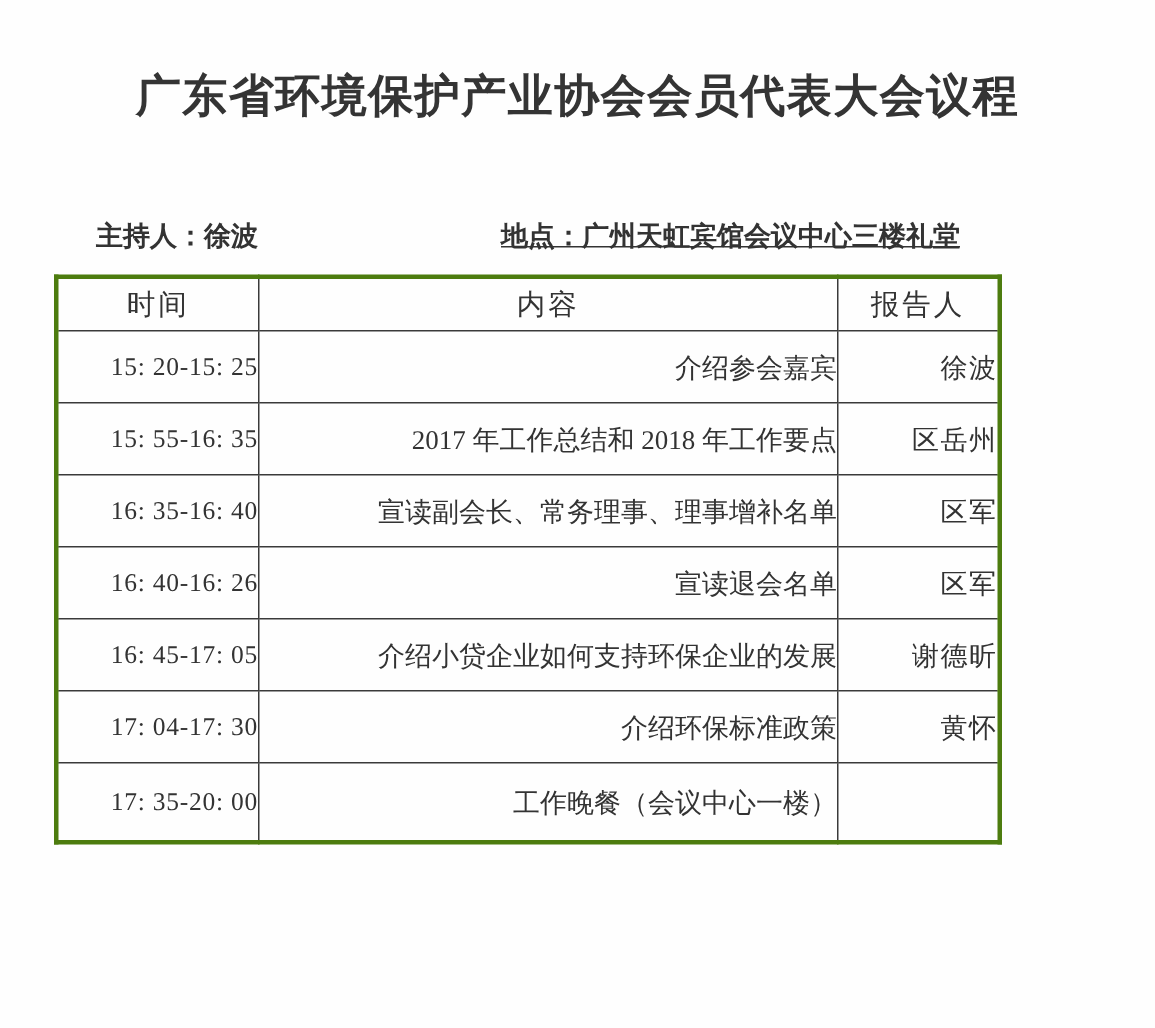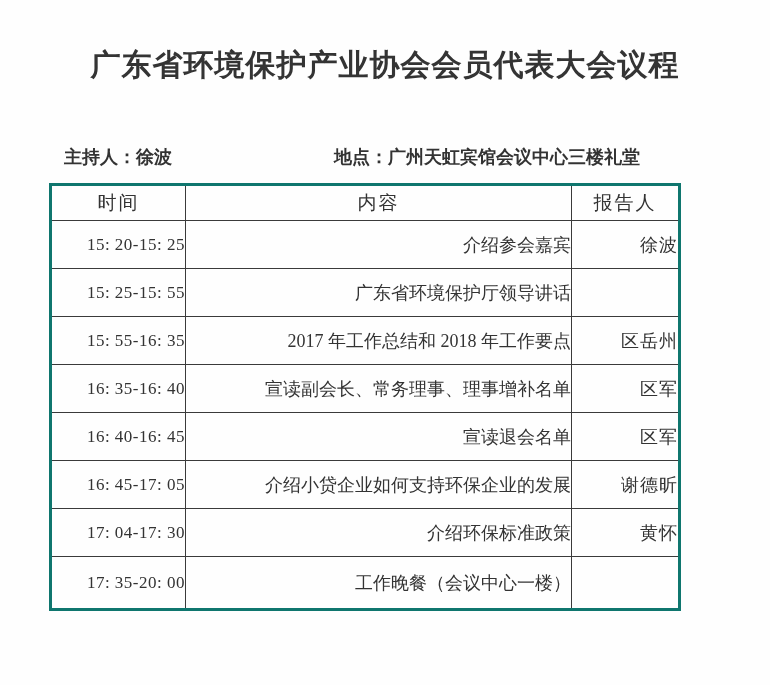--- a/index.html
+++ b/index.html
@@ -27,32 +27,33 @@
   }
   .meta-row {
     margin-top: 60px;
     margin-left: 64px;
     font-family: "Liberation Sans", sans-serif;
     font-size: 18px;
     font-weight: 700;
     color: #333333;
     white-space: nowrap;
     line-height: 26px;
+    text-decoration: underline;
   }
   .meta-row .host {
     display: inline-block;
     width: 270px;
   }
   .agenda-table {
     margin-top: 13px;
-    margin-left: 49px;
+    margin-left: 36px;
     width: 629px;
     border-collapse: collapse;
     table-layout: fixed;
-    border: 3px solid #0f766e;
+    border: 3px solid #4d7c0f;
   }
   .agenda-table col.col-time    { width: 135px; }
   .agenda-table col.col-content { width: 386px; }
   .agenda-table col.col-speaker { width: 108px; }
   .agenda-table th,
   .agenda-table td {
     border: 1px solid #3a3a3a;
     font-size: 18px;
     font-weight: normal;
     color: #333333;
@@ -108,36 +109,31 @@
       <th>报告人</th>
     </tr>
   </thead>
   <tbody>
     <tr>
       <td class="time-cell">15: 20-15: 25</td>
       <td class="content-cell">介绍参会嘉宾</td>
       <td class="speaker-cell">徐波</td>
     </tr>
     <tr>
-      <td class="time-cell">15: 25-15: 55</td>
-      <td class="content-cell">广东省环境保护厅领导讲话</td>
-      <td class="speaker-cell"></td>
-    </tr>
-    <tr>
       <td class="time-cell">15: 55-16: 35</td>
       <td class="content-cell">2017 年工作总结和 2018 年工作要点</td>
       <td class="speaker-cell">区岳州</td>
     </tr>
     <tr>
       <td class="time-cell">16: 35-16: 40</td>
       <td class="content-cell">宣读副会长、常务理事、理事增补名单</td>
       <td class="speaker-cell">区军</td>
     </tr>
     <tr>
-      <td class="time-cell">16: 40-16: 45</td>
+      <td class="time-cell">16: 40-16: 26</td>
       <td class="content-cell">宣读退会名单</td>
       <td class="speaker-cell">区军</td>
     </tr>
     <tr>
       <td class="time-cell">16: 45-17: 05</td>
       <td class="content-cell">介绍小贷企业如何支持环保企业的发展</td>
       <td class="speaker-cell">谢德昕</td>
     </tr>
     <tr>
       <td class="time-cell">17: 04-17: 30</td>

